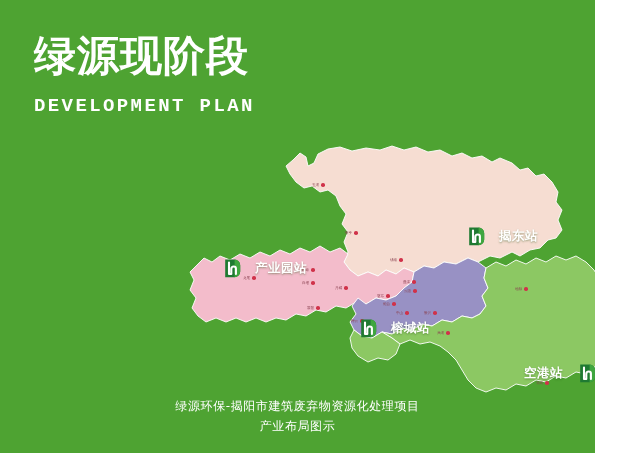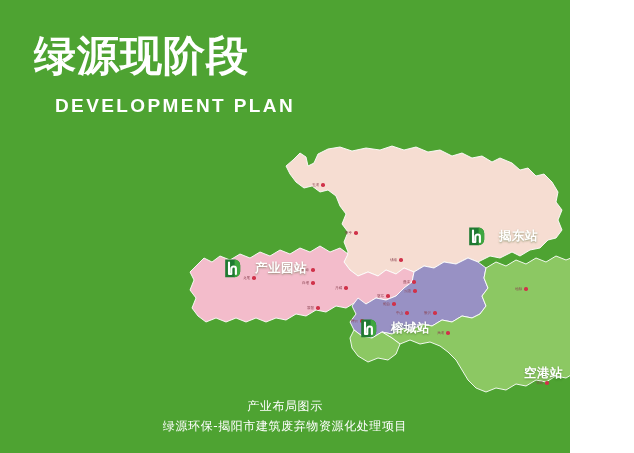--- a/index.html
+++ b/index.html
@@ -11,20 +11,21 @@
     height: 453px;
     overflow: hidden;
     font-family: "Liberation Sans", "DejaVu Sans", sans-serif;
   }
   #poster {
     position: relative;
     width: 570px;
     height: 453px;
     background: #4ea332;
     overflow: hidden;
+    padding-left: 25px;
   }
 
   
   #heading {
     position: absolute;
     left: 34px;
     top: 30px;
     z-index: 6;
   }
   .title-line {
@@ -36,22 +37,21 @@
     white-space: nowrap;
     font-family: "DejaVu Sans", "Liberation Sans", sans-serif;
   }
   #subtitle {
     margin-top: 14px;
     color: #ffffff;
     font-size: 19px;
     font-weight: bold;
     letter-spacing: 2.4px;
     white-space: nowrap;
-    font-family: Liberation Sans, sans-serif;
-    margin-left: 21px;
+    font-family: Liberation Mono, monospace;
   }
 
   
   #map-wrap {
     position: absolute;
     left: 0;
     top: 0;
     width: 634px;
     height: 453px;
     z-index: 2;
@@ -285,17 +285,17 @@
         <svg class="station-logo" viewBox="0 0 19 21">
           <path d="M3.2 1.6 L12.6 1.6 A5.6 5.6 0 0 1 18.2 7.2 L18.2 13.6 A5.6 5.6 0 0 1 12.6 19.2 L3.2 19.2 Z" fill="#1f7a32"></path>
           <path d="M12.6 1.6 A5.6 5.6 0 0 1 18.2 7.2 L18.2 13.6 A5.6 5.6 0 0 1 12.6 19.2 Z" fill="#3fa63f"></path>
           <path d="M7.0 4.6 L7.0 16.0 L9.3 16.0 L9.3 11.0 C9.3 9.4 10.4 8.5 11.8 8.5 C13.1 8.5 13.9 9.3 13.9 10.6 L13.9 16.0" fill="none" stroke="#ffffff" stroke-width="2.1" stroke-linecap="round" stroke-linejoin="round"></path>
         </svg>
         <span class="station-label">空港站</span>
       </div>
     </div>
 
   <div id="caption">
+    <div class="caption-line">绿源环保-揭阳市建筑废弃物资源化处理项目</div>
     <div class="caption-line">产业布局图示</div>
-    <div class="caption-line">绿源环保-揭阳市建筑废弃物资源化处理项目</div>
   </div>
 
 </div>
 
 </body></html>

